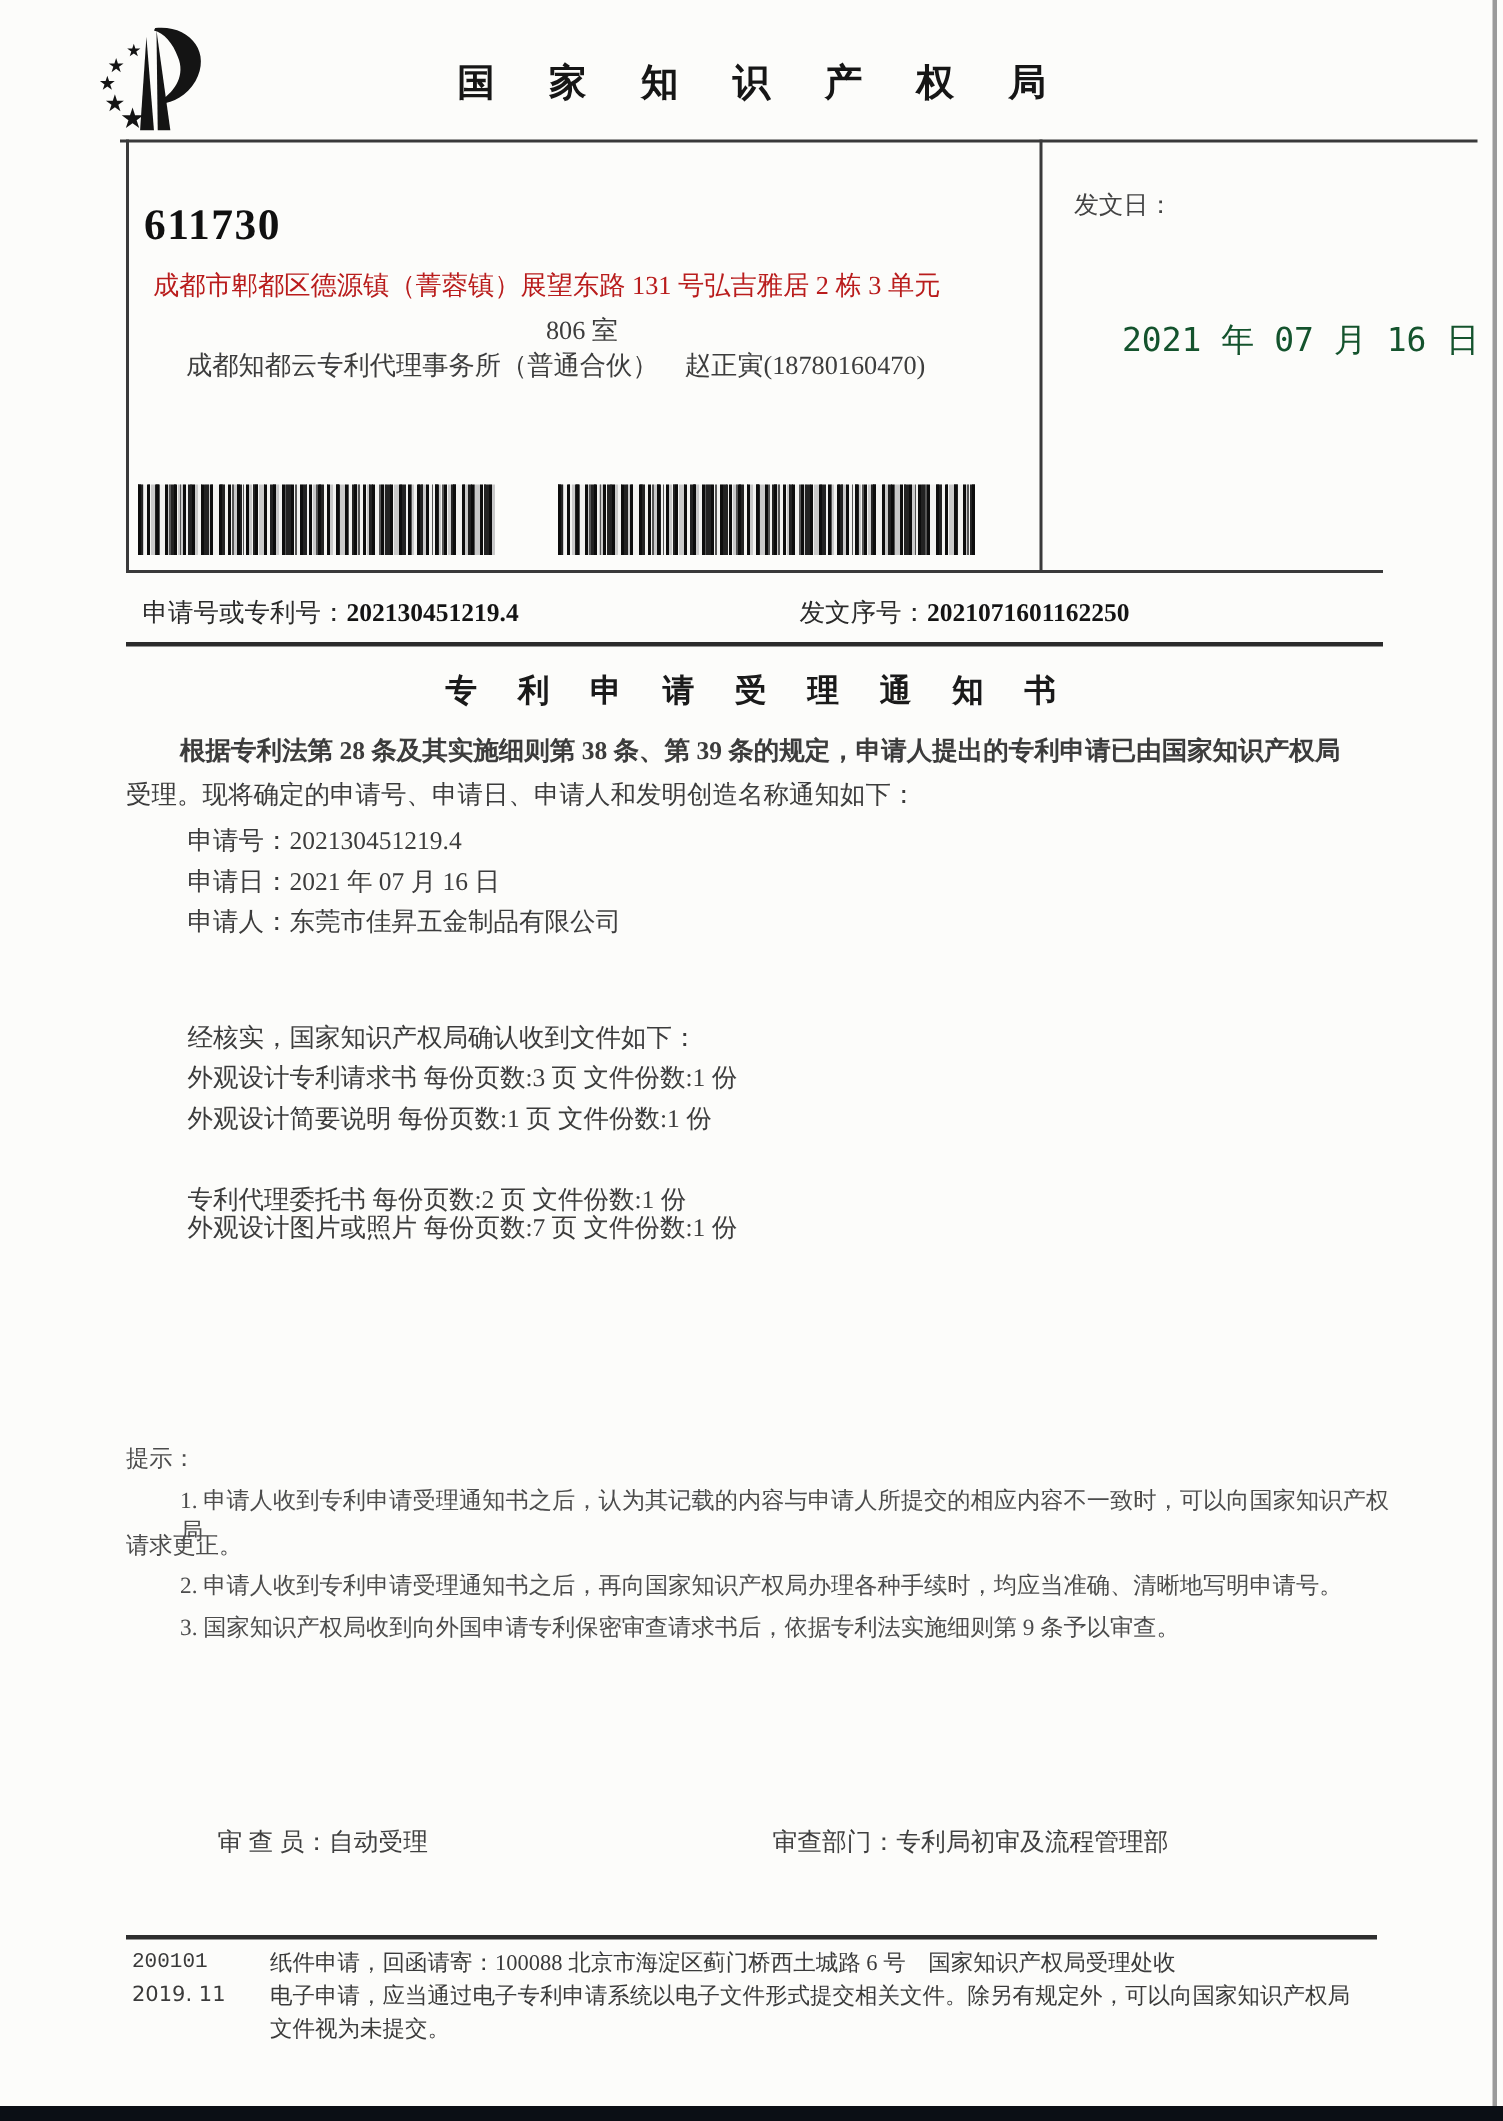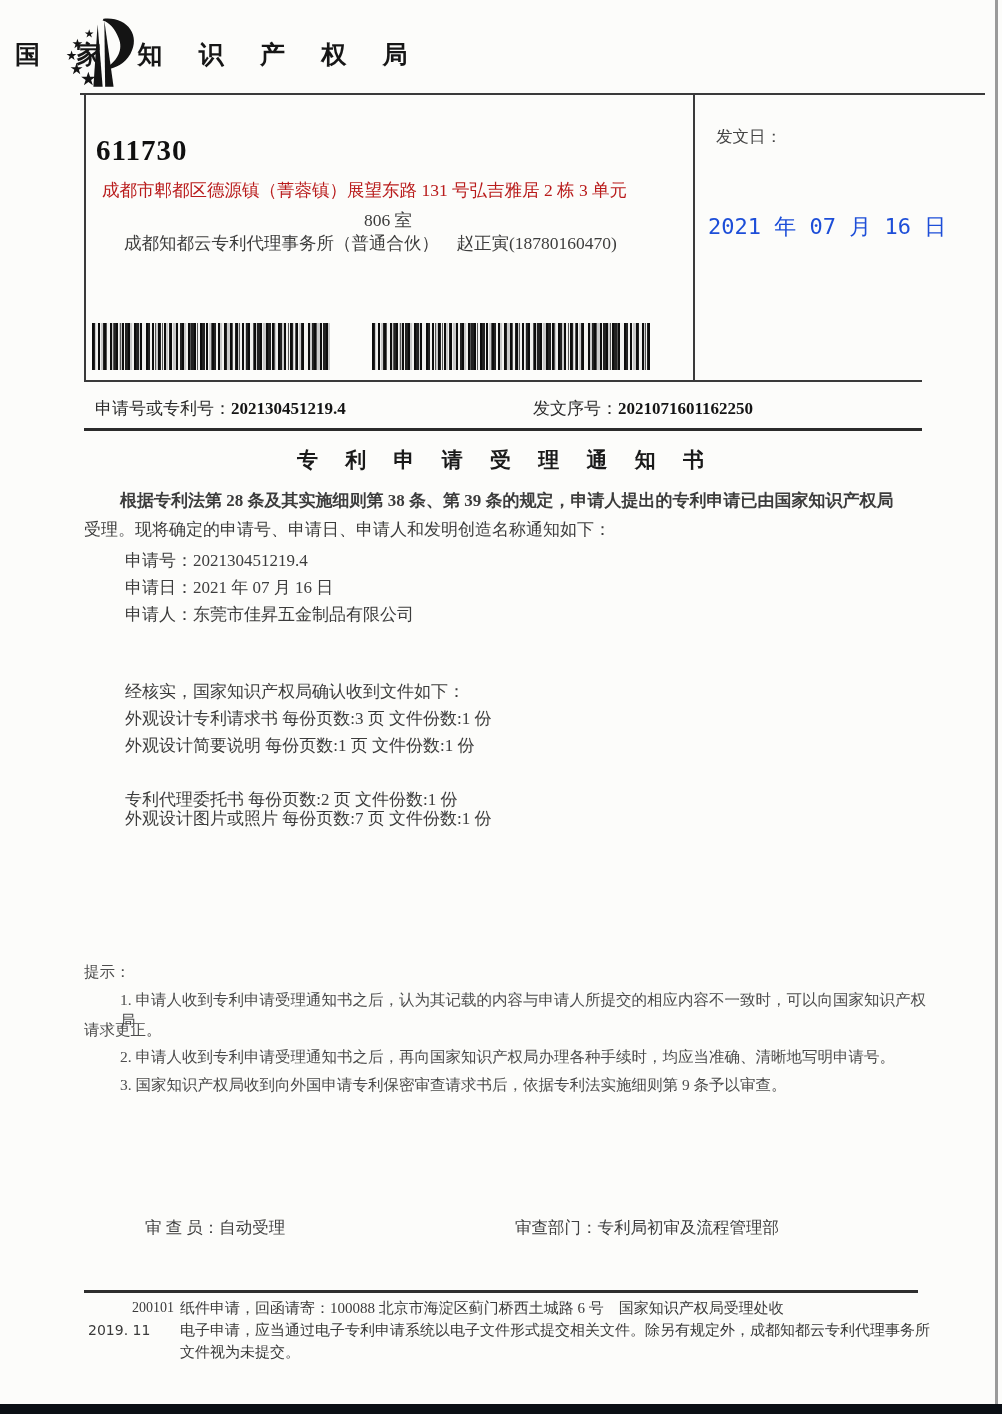--- a/index.html
+++ b/index.html
@@ -5,21 +5,21 @@
   html,body{margin:0;padding:0;background:#e8e8e6;}
   .page{
     position:relative;width:1002px;height:1414px;margin:0 auto;
     background:#fcfcfa;overflow:hidden;
     font-family:"Liberation Serif","DejaVu Serif",serif;
     color:#222;
   }
   .abs{position:absolute;}
   
   .agency-title{
-    left:0;right:0;top:38px;
+    left:0;right:0;top:38px;text-align:center;
     font-size:25px;font-weight:bold;letter-spacing:15px;padding-left:15px;
     color:#161616;
   }
   .logo{left:64px;top:16px;width:84px;height:76px;}
   
   .hline{background:#3a3a3a;height:2px;}
   .vline{background:#3a3a3a;width:2px;}
   .line-top{left:80px;top:93px;width:905px;height:2px;}
   .line-left{left:84px;top:93px;height:289px;}
   .line-datebox{left:693px;top:93px;height:289px;}
@@ -29,21 +29,21 @@
   
   .scan-edge{left:995px;top:0;width:3px;height:1404px;background:#9a9a9a;}
   .scan-band{left:0;top:1404px;width:1002px;height:10px;background:#0b0f15;}
   
   .batch-no{left:96px;top:134px;font-size:29px;font-weight:bold;color:#101010;letter-spacing:1px;}
   .addr1{left:102px;top:178px;width:572px;font-size:17.5px;color:#b91c1c;text-align:justify;}
   .addr2{left:102px;top:208px;width:572px;font-size:17.5px;color:#3d3d3d;text-align:center;}
   .agent{left:124px;top:231px;font-size:17.5px;color:#3d3d3d;}
   
   .dispatch-label{left:716px;top:126px;font-size:16.5px;color:#444;}
-  .dispatch-date{left:708px;top:212px;font-size:22px;color:#1d4ed8;
+  .dispatch-date{left:748px;top:212px;font-size:22px;color:#14532d;
     font-family:"DejaVu Sans Mono","Liberation Mono",monospace;letter-spacing:0px;}
   
   .barcode{height:47px;
     background-image:
       repeating-linear-gradient(90deg,#0d0d0d 0 2px,rgba(0,0,0,0) 2px 6px),
       repeating-linear-gradient(90deg,#222 0 3px,rgba(0,0,0,0) 3px 11px),
       repeating-linear-gradient(90deg,#555 0 1px,rgba(0,0,0,0) 1px 7px),
       repeating-linear-gradient(90deg,#c9c9c9 0 4px,#f2f2f0 4px 9px);
   }
   .bc1{left:92px;top:323px;width:238px;}
@@ -70,21 +70,21 @@
   .tip-l0{left:120px;top:990px;width:810px;}
   .tip-l1{left:84px;top:1020px;width:840px;}
   .tip-l2{left:120px;top:1047px;width:810px;}
   .tip-l3{left:120px;top:1075px;width:810px;}
   
   .sign{top:1217px;font-size:16.5px;color:#3f3f3f;}
   .examiner{left:145px;}
   .dept{left:515px;}
   
   .foot{font-size:15px;color:#3a3a3a;}
-  .foot-code{left:88px;top:1300px;font-family:Liberation Serif, serif;font-size:14px;margin-left:44px;}
+  .foot-code{left:88px;top:1300px;font-family:Liberation Mono, monospace;font-size:14px;}
   .foot-ver{left:88px;top:1322px;font-family:"DejaVu Sans","Liberation Sans",sans-serif;font-size:14px;}
   .foot-l0{left:180px;top:1299px;width:760px;}
   .foot-l1{left:180px;top:1321px;width:762px;}
   .foot-l2{left:180px;top:1343px;width:760px;}
 </style>
 </head>
 <body>
 
 <div class="page">
 
@@ -147,18 +147,18 @@
   <div class="abs tips-text tip-l2">2. 申请人收到专利申请受理通知书之后，再向国家知识产权局办理各种手续时，均应当准确、清晰地写明申请号。</div>
   <div class="abs tips-text tip-l3">3. 国家知识产权局收到向外国申请专利保密审查请求书后，依据专利法实施细则第 9 条予以审查。</div>
 
   <div class="abs sign examiner">审  查  员：自动受理</div>
   <div class="abs sign dept">审查部门：专利局初审及流程管理部</div>
 
   <div class="abs line-footer"></div>
   <div class="abs foot foot-code">200101</div>
   <div class="abs foot foot-ver">2019. 11</div>
   <div class="abs foot foot-l0">纸件申请，回函请寄：100088  北京市海淀区蓟门桥西土城路 6 号　国家知识产权局受理处收</div>
-  <div class="abs foot foot-l1">电子申请，应当通过电子专利申请系统以电子文件形式提交相关文件。除另有规定外，成都知都云专利代理事务所</div>
+  <div class="abs foot foot-l1">电子申请，应当通过电子专利申请系统以电子文件形式提交相关文件。除另有规定外，可以向国家知识产权局</div>
   <div class="abs foot foot-l2">文件视为未提交。</div>
 
   <div class="abs scan-edge"></div>
   <div class="abs scan-band"></div>
 </div>
 
 </body></html>

